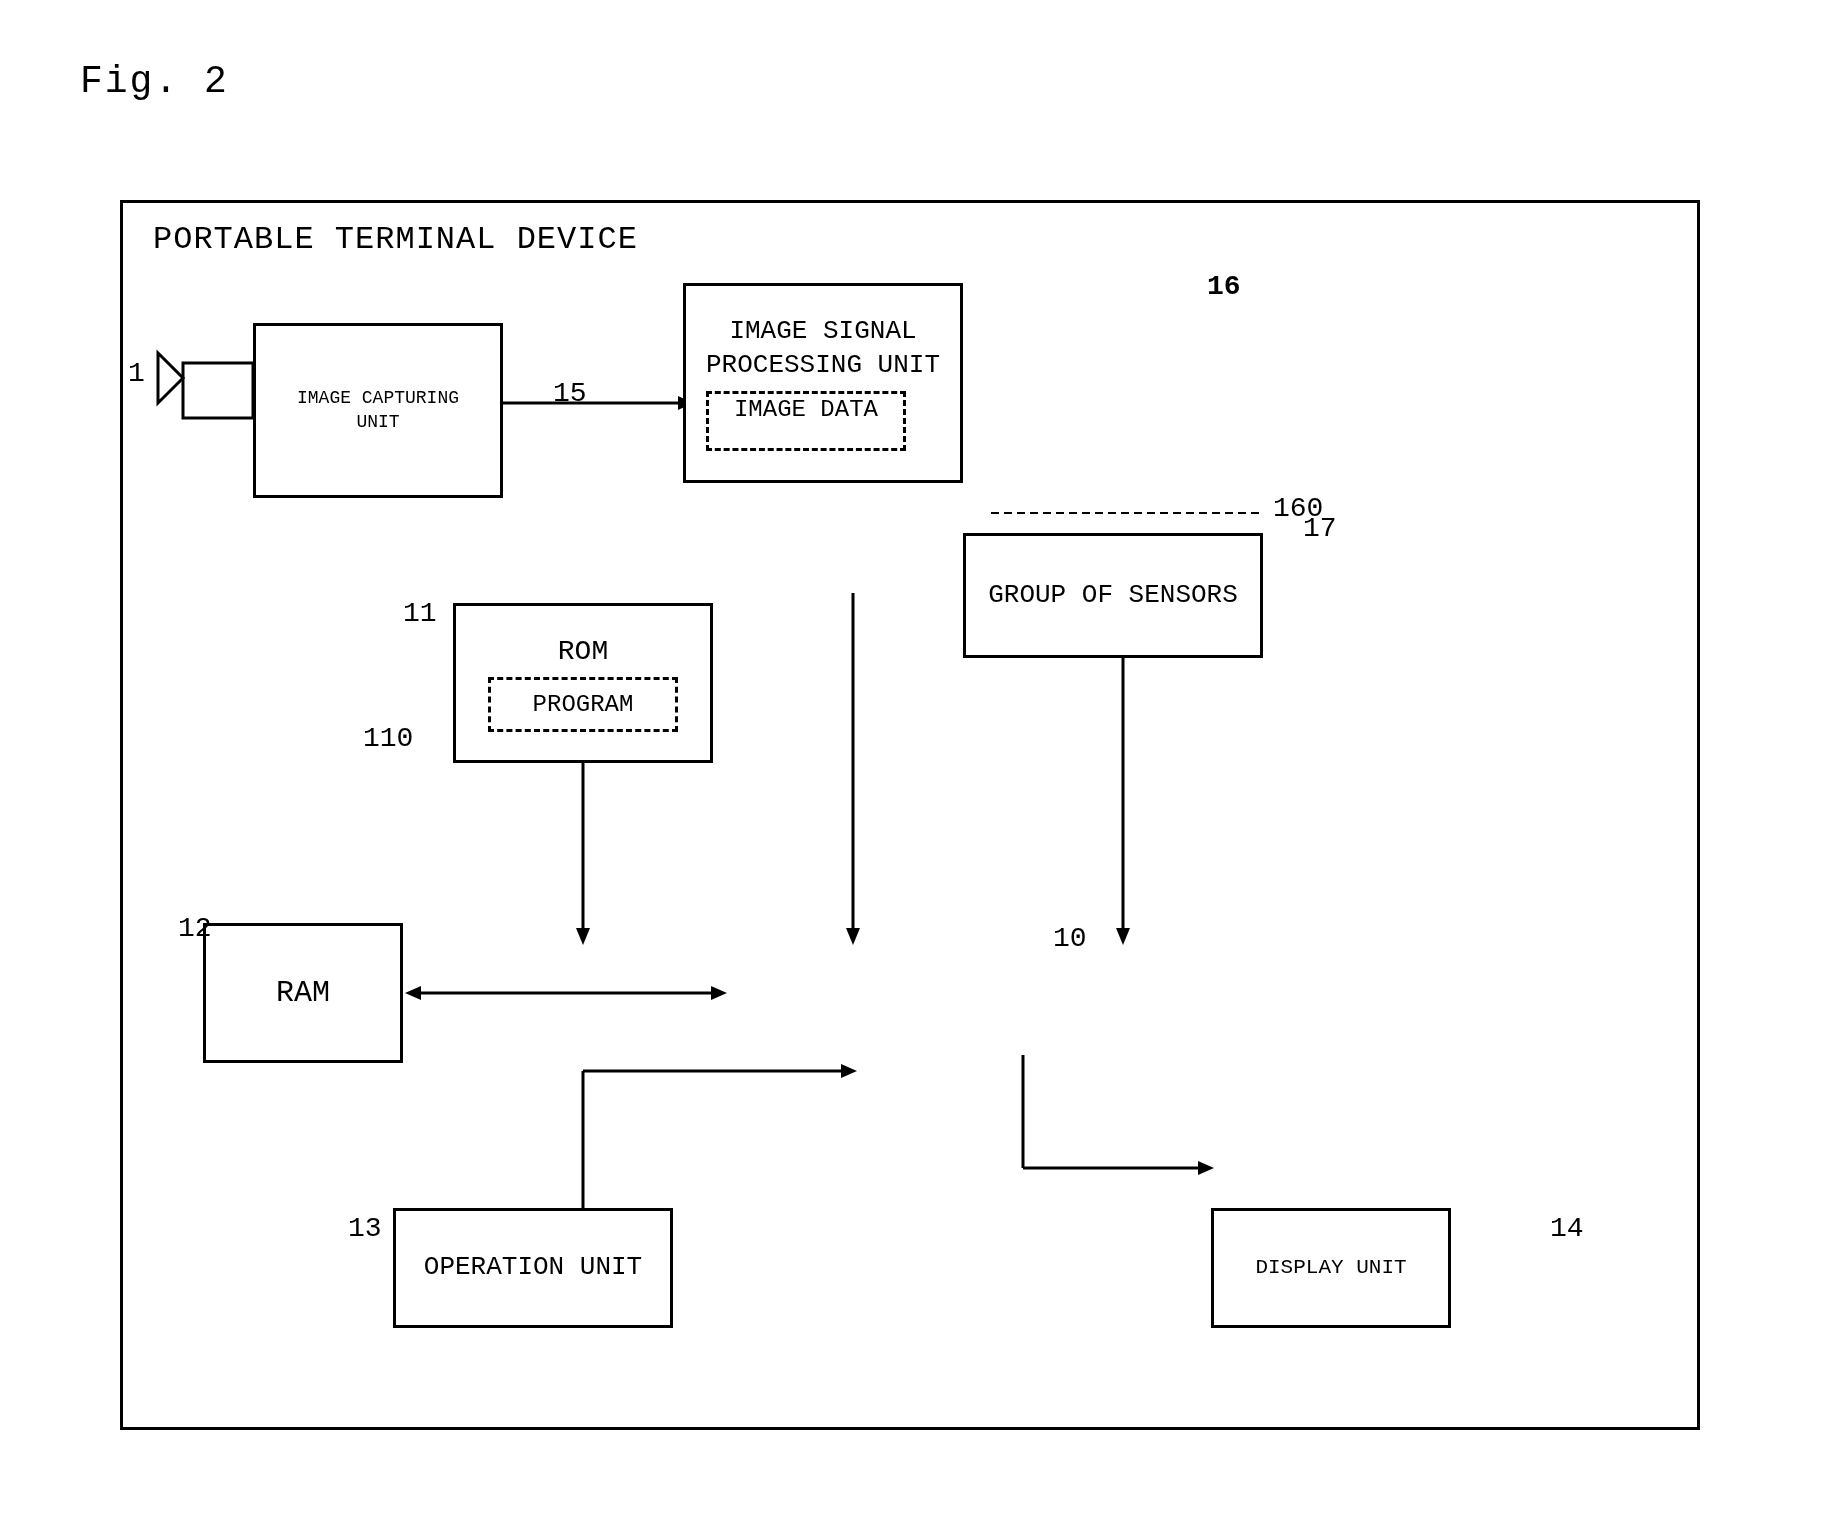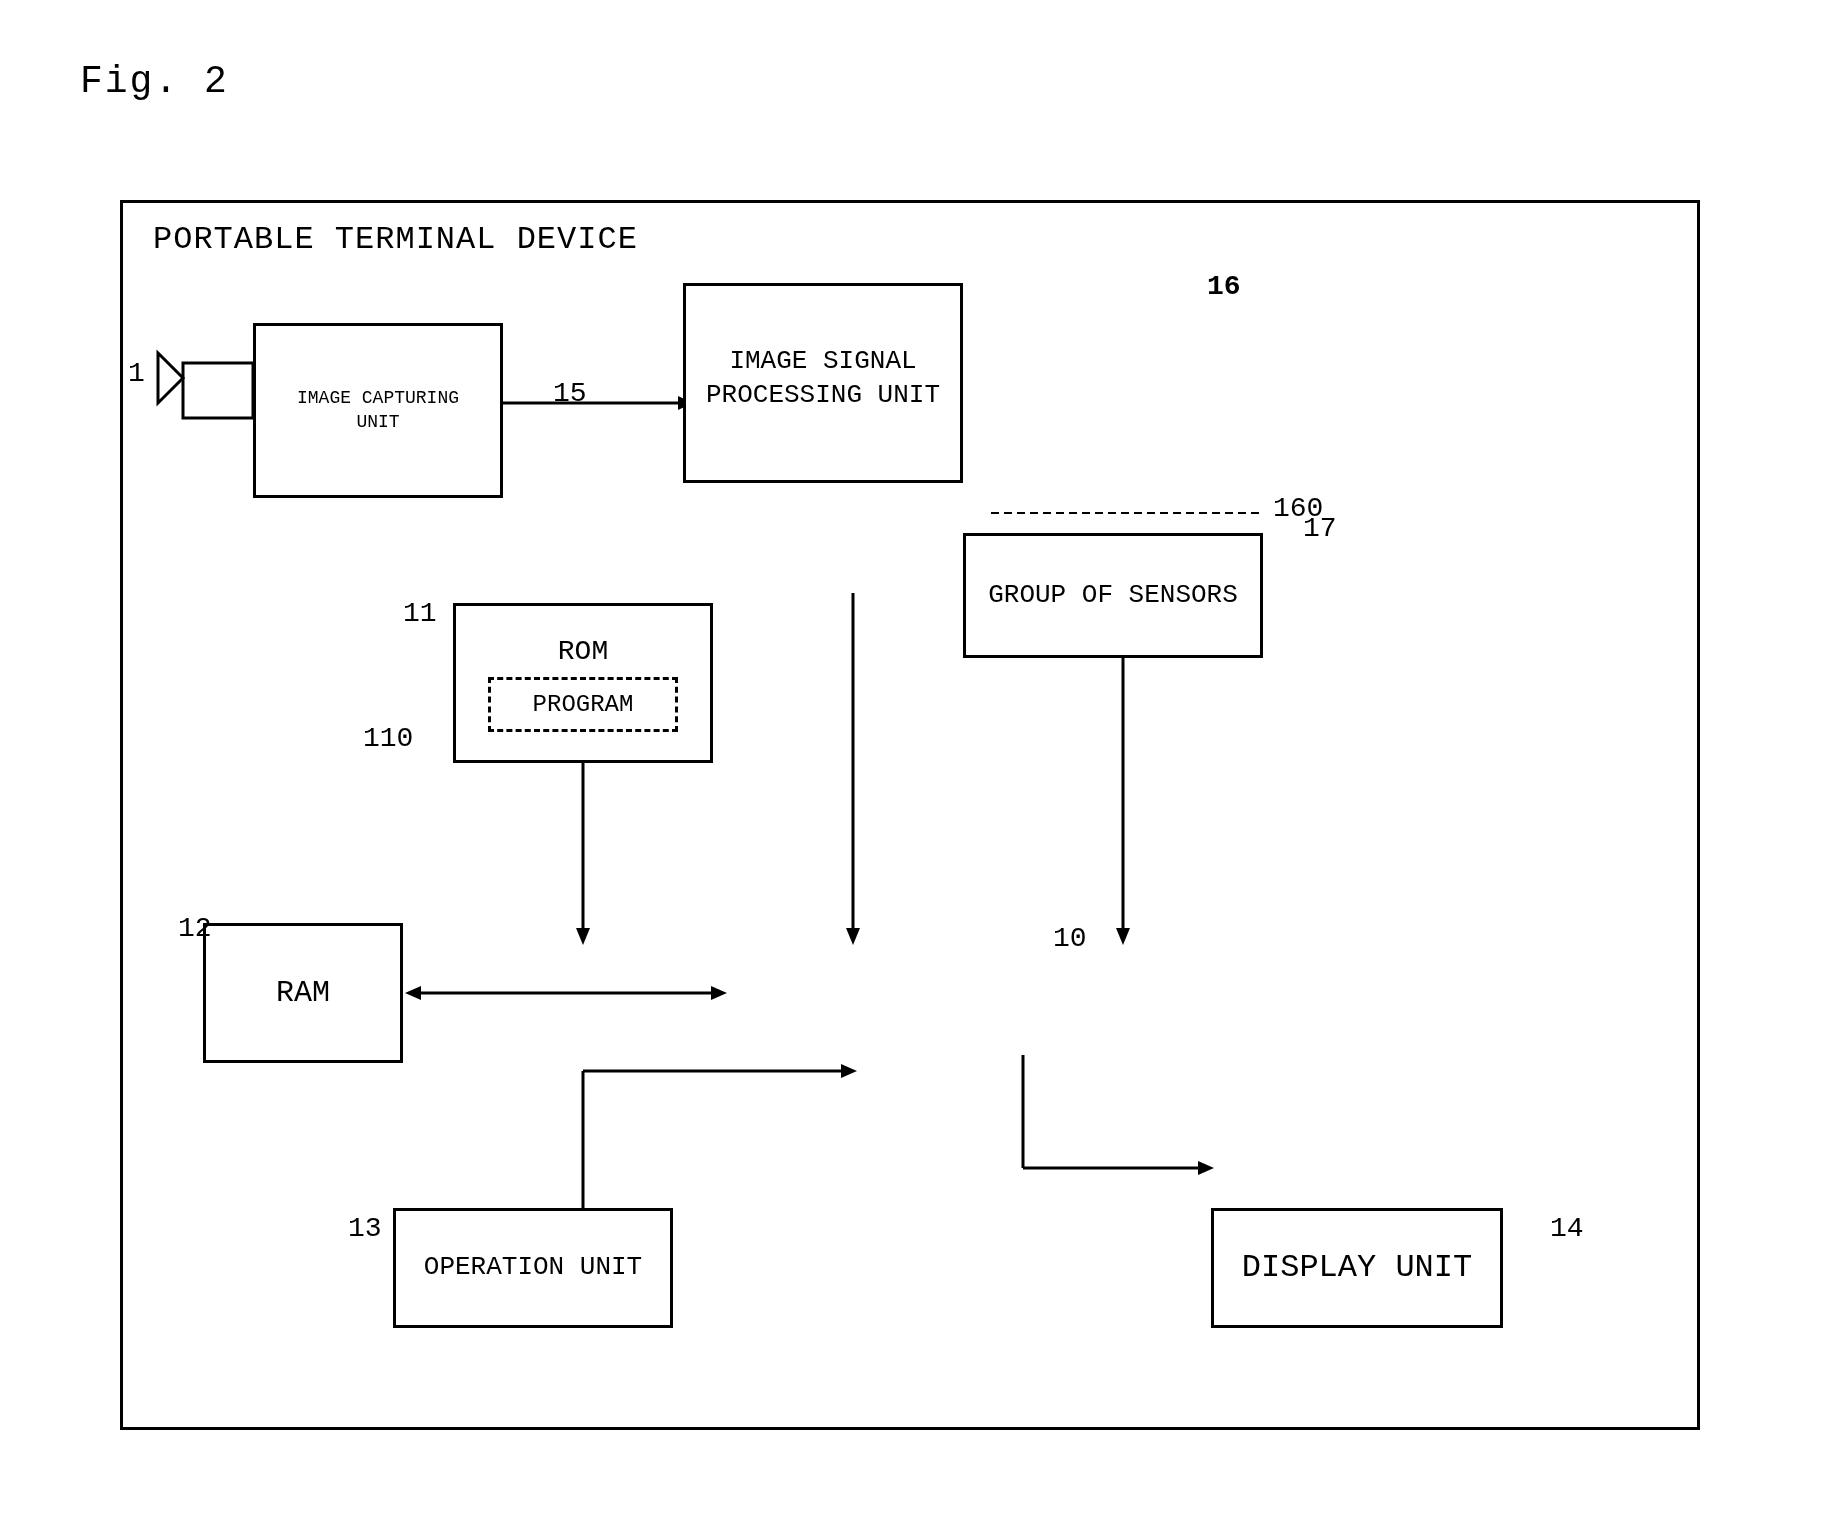--- a/index.html
+++ b/index.html
@@ -111,20 +111,23 @@
   <div class="block" style="top:120px; left:130px; width:250px; height:175px; font-size:18px;">
     <span style="white-space:pre-line;">IMAGE CAPTURING
 UNIT</span>
   </div>
 
   <div class="block" style="top:80px; left:560px; width:280px; height:200px; font-size:26px;">
     <div>
       <div style="white-space:pre-line;margin-bottom:8px;">IMAGE SIGNAL
 PROCESSING UNIT</div>
 
+      <div class="block-dashed" style="width:200px; height:60px; font-size:24px; position:relative; left:0px;">
+        <span>IMAGE DATA</span>
+      </div>
     </div>
   </div>
 
   <div class="block" style="top:400px; left:330px; width:260px; height:160px; font-size:28px;">
     <div>
       <div style="margin-bottom:6px;">ROM</div>
       <div class="block-dashed" style="width:190px; height:55px; font-size:24px; display:flex; align-items:center; justify-content:center;">
         <span>PROGRAM</span>
       </div>
     </div>
@@ -136,21 +139,21 @@
 
   <div class="block" style="top:720px; left:80px; width:200px; height:140px; font-size:30px;">
     <span>RAM</span>
   </div>
 
 
   <div class="block" style="top:1005px; left:270px; width:280px; height:120px; font-size:26px;">
     <span>OPERATION UNIT</span>
   </div>
 
-  <div class="block" style="top:1005px; left:1088px; width:292px; height:120px; font-size:32px;">
+  <div class="block" style="top:1005px; left:1088px; width:240px; height:120px; font-size:21px;">
     <span>DISPLAY UNIT</span>
   </div>
 
   <span class="ref" style="top:155px; left:5px;">1</span>
   <span class="ref" style="top:175px; left:430px;">15</span>
   <span class="ref" style="top:68px; left:1084px;font-weight:bold;">16</span>
   <span class="ref" style="top:290px; left:1150px;">160</span>
   <span class="ref" style="top:395px; left:280px;">11</span>
   <span class="ref" style="top:520px; left:240px;">110</span>
   <span class="ref" style="top:310px; left:1180px;">17</span>

